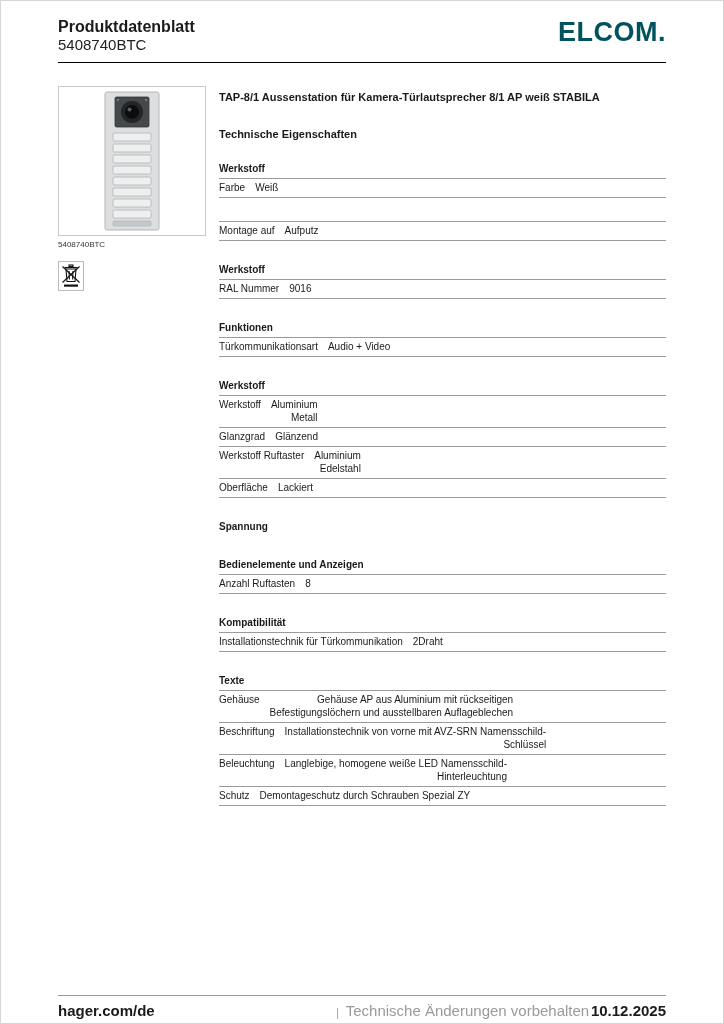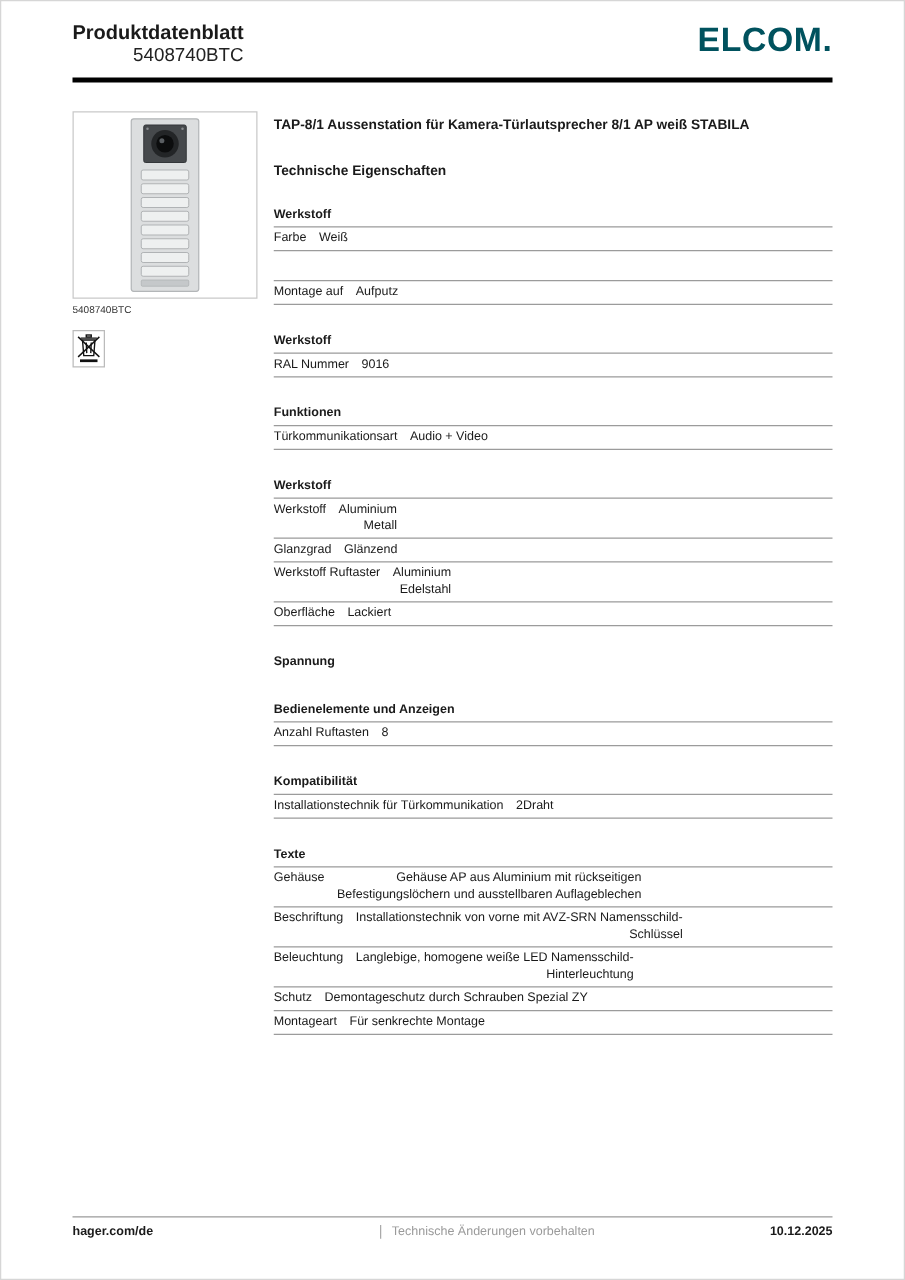--- a/index.html
+++ b/index.html
@@ -16,22 +16,21 @@
     background: #ffffff;
     border: 1px solid #d6d6d6;
     padding: 16px 57px 0 57px;
   }
   
   .header {
     display: flex;
     justify-content: space-between;
     align-items: flex-start;
     padding-bottom: 8px;
-    border-bottom: 4px solid #000000;
-    text-align: right;
+    border-bottom: 1px solid #000000;
   }
   .header-title { font-size: 16px; font-weight: bold; line-height: 19px; }
   .header-number { font-size: 15px; font-weight: normal; line-height: 18px; color: #222; }
   .logo {
     font-size: 27px;
     font-weight: bold;
     letter-spacing: 0.5px;
     line-height: 30px;
     color: #00525e;
   }
@@ -69,26 +68,26 @@
     line-height: 13px;
   }
   .row-label { text-align: left; padding-right: 10px; white-space: nowrap; }
   .row-value { text-align: right; white-space: pre-line; max-width: 72%; }
 
   
   .footer {
     position: absolute;
     left: 57px;
     right: 57px;
-    bottom: 32px;
+    bottom: 4px;
     border-top: 1px solid #9b9b9b;
     padding-top: 6px;
     display: flex;
     align-items: flex-end;
-    font-size: 10px;
+    font-size: 15px;
   }
   .footer-left { font-weight: bold; color: #1a1a1a; text-decoration: none; cursor: pointer; }
   .footer-divider { width: 1px; height: 11px; background: #aaa; margin-left: 182px; }
   .footer-center { color: #9a9a9a; margin-left: 8px; }
   .footer-right { margin-left: auto; font-weight: bold; }
 
   svg { display: block; }
 </style>
 </head>
 <body>
@@ -256,24 +255,20 @@
               </div>
               <div class="row">
                 <div class="row-label">Beleuchtung</div>
                 <div class="row-value">Langlebige, homogene weiße LED Namensschild-
 Hinterleuchtung</div>
               </div>
               <div class="row">
                 <div class="row-label">Schutz</div>
                 <div class="row-value">Demontageschutz durch Schrauben Spezial ZY</div>
               </div>
-              <div class="row">
-                <div class="row-label">Montageart</div>
-                <div class="row-value">Für senkrechte Montage</div>
-              </div>
             </div>
   </div>
 </div>
     </div>
 
   </div>
 
   <div class="footer">
     <a class="footer-left">hager.com/de</a>
     <span class="footer-divider"></span>

